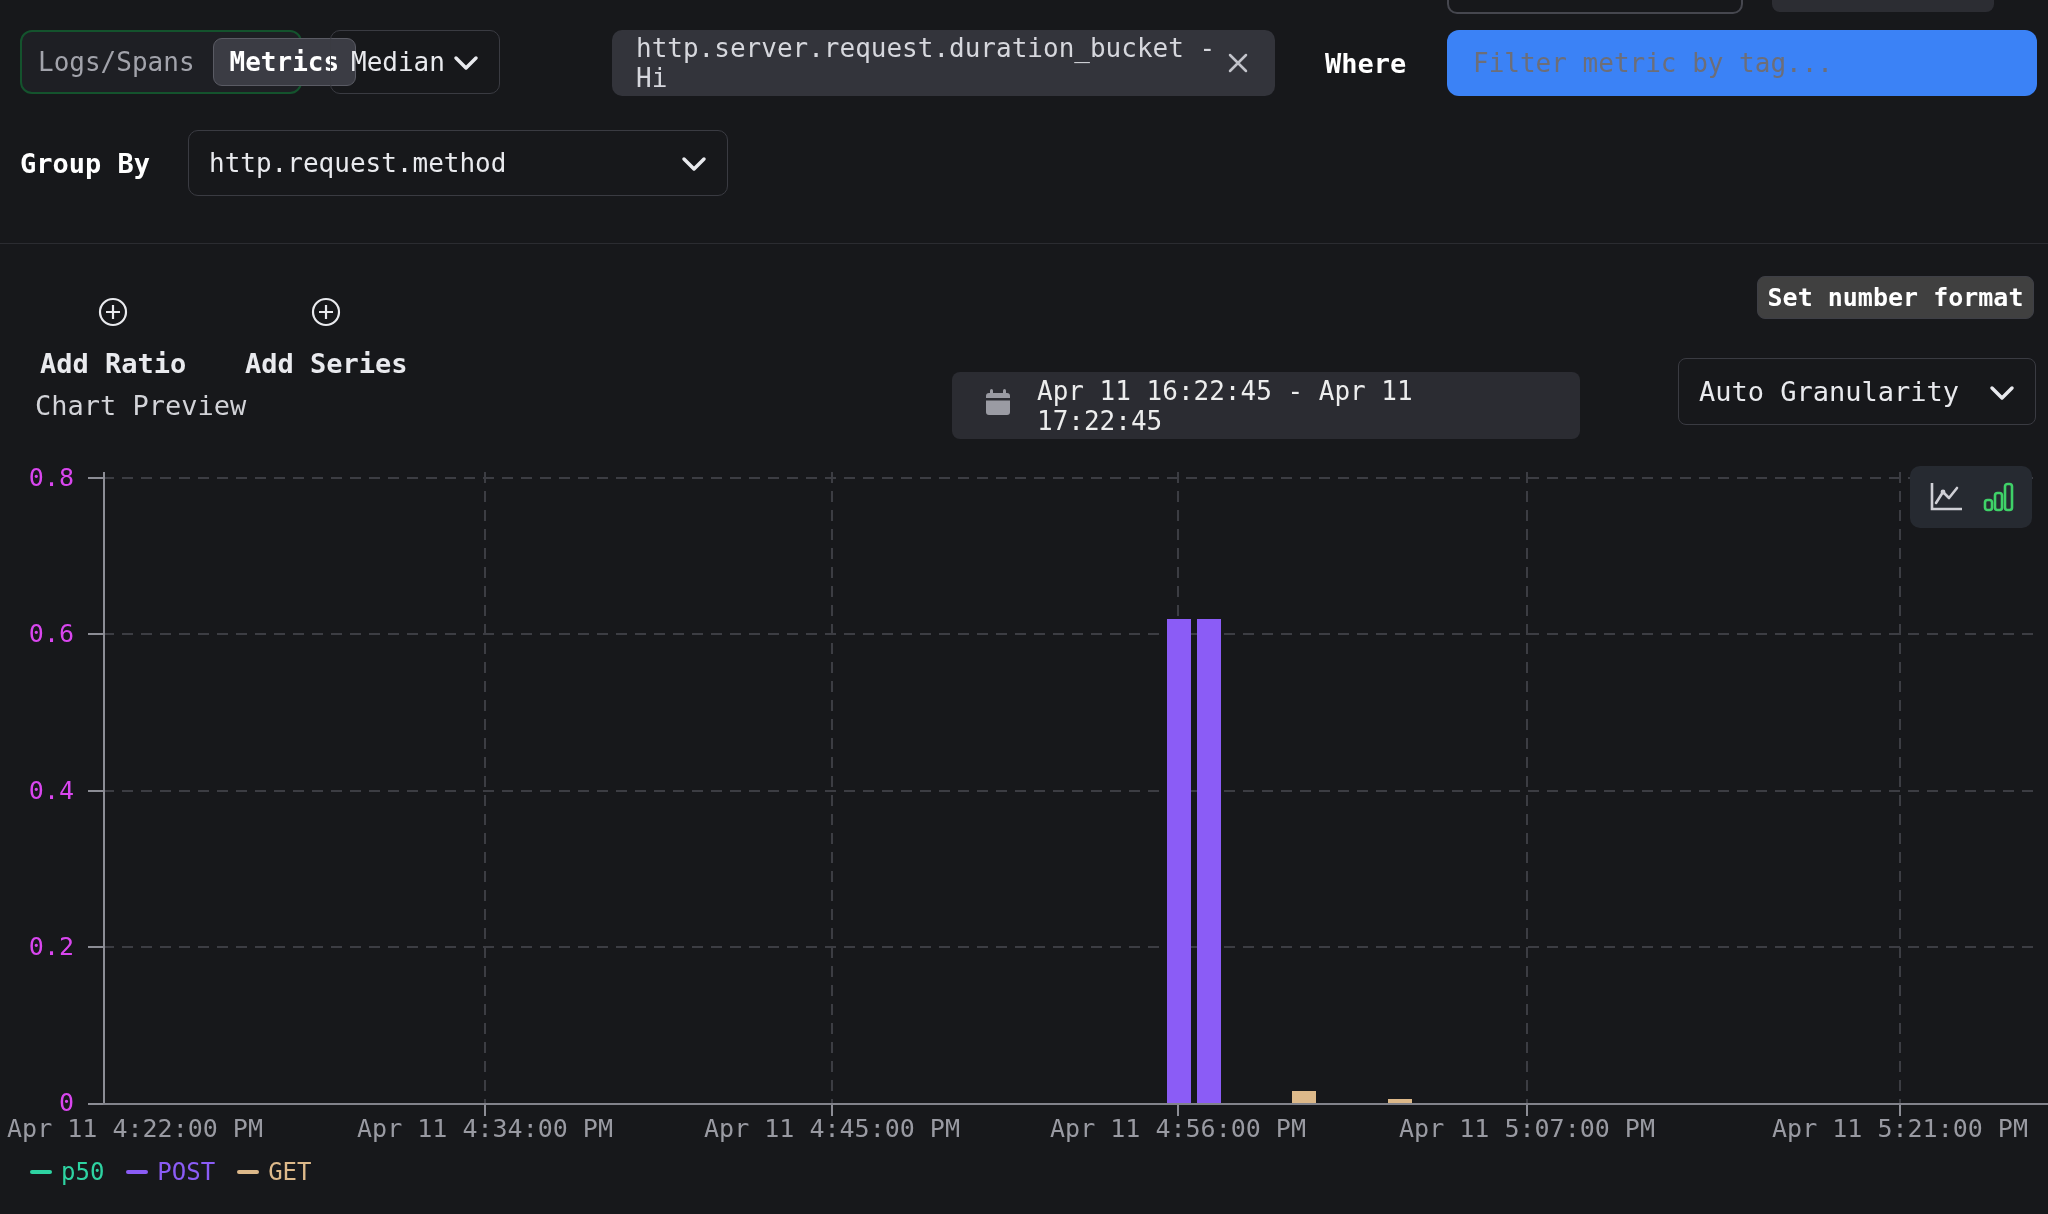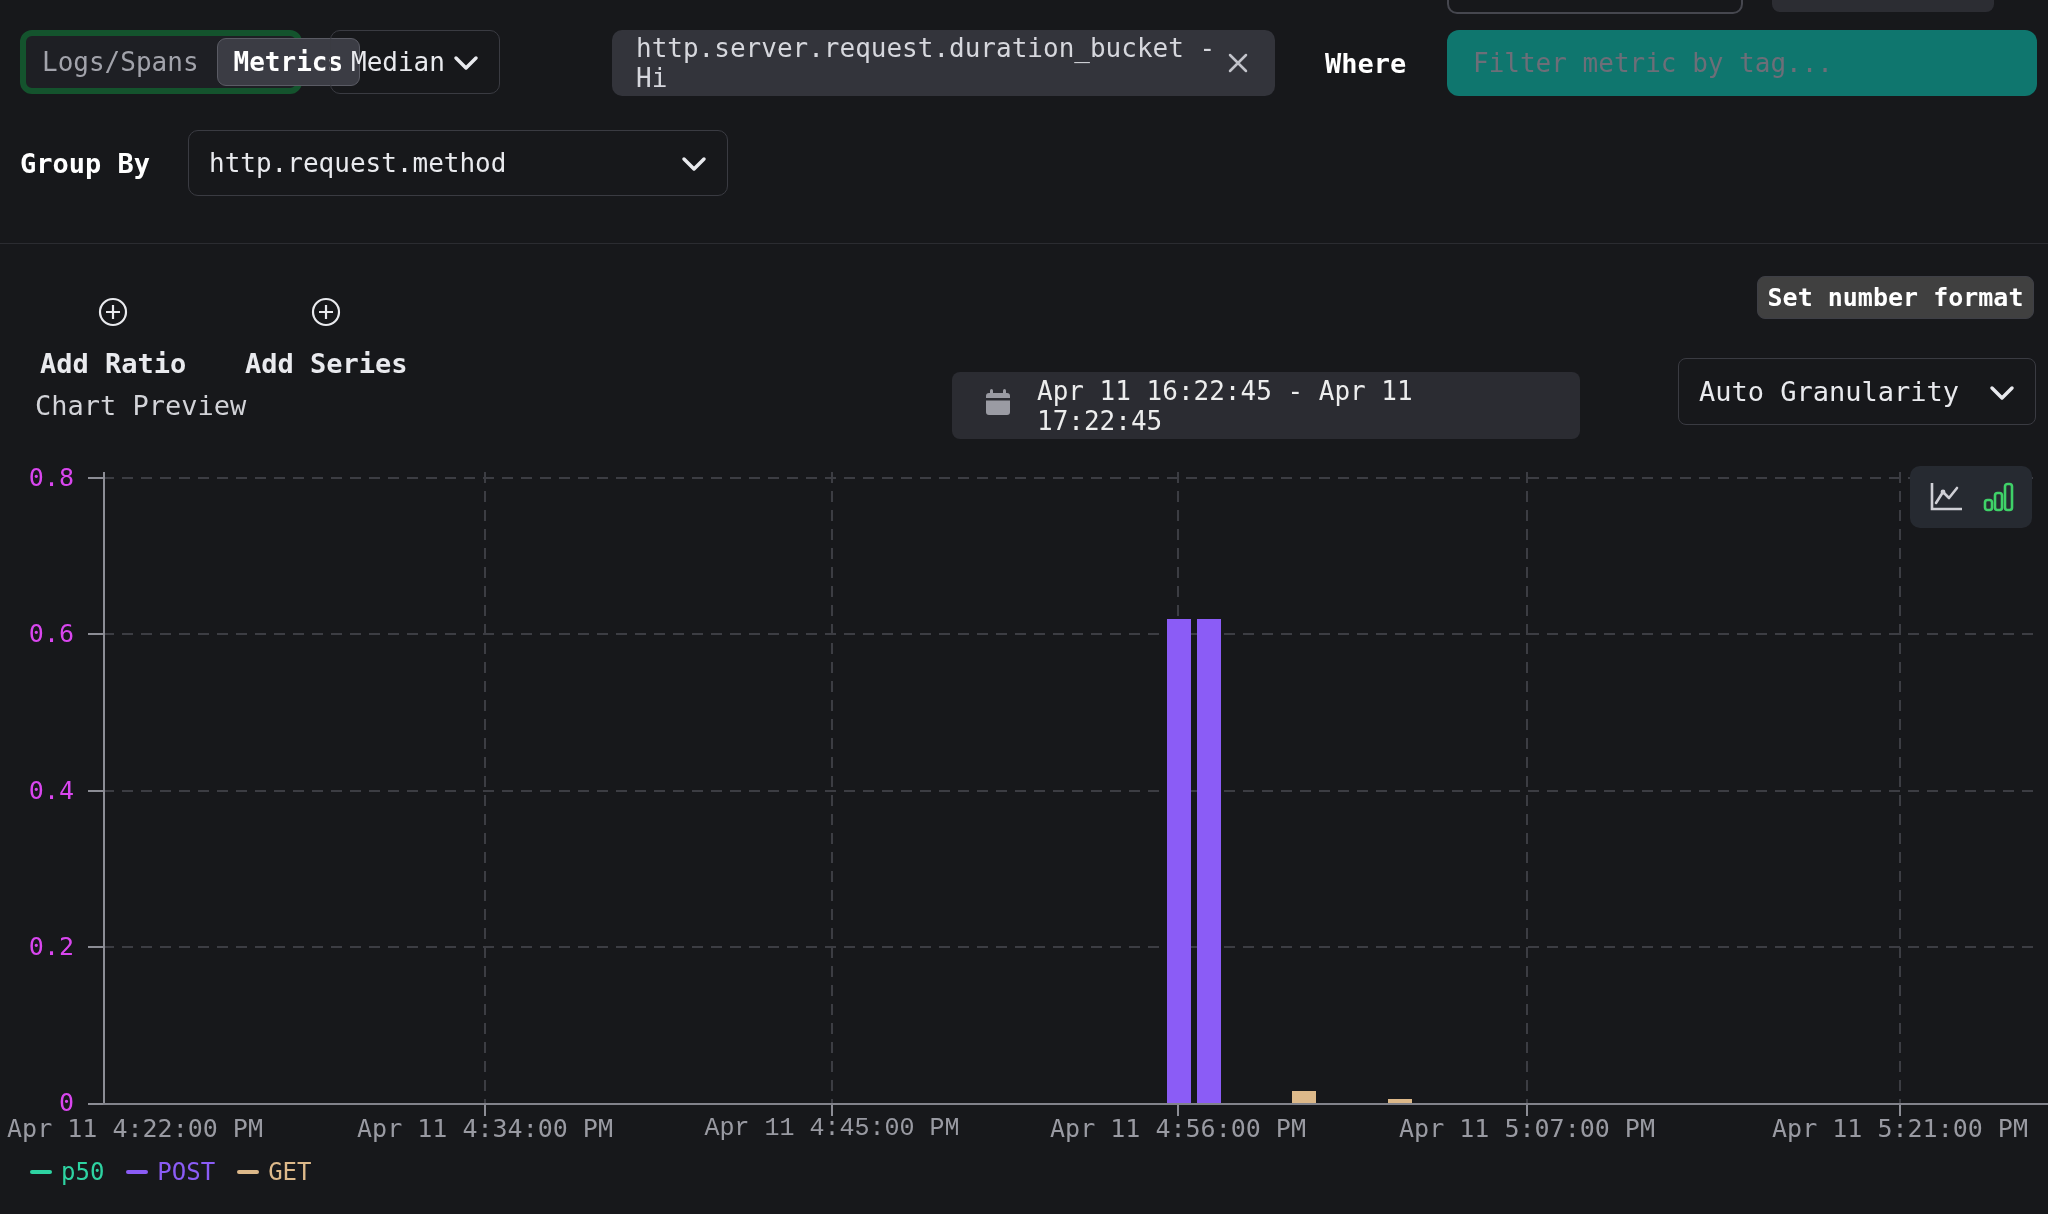--- a/index.html
+++ b/index.html
@@ -13,37 +13,37 @@
   .abs { position:absolute; }
 
   
   .top-outline { left:1447px; top:-16px; width:296px; height:30px;
     border:2px solid #46474f; border-radius:10px; background:#17181b; }
   .top-fill { left:1772px; top:-14px; width:222px; height:26px;
     background:#2c2d33; border-radius:8px; }
 
   
   .seg { left:20px; top:30px; width:282px; height:64px; background:#1e1f24;
-    border:6px solid #14532d; border-radius:12px;
+    border:2px solid #14532d; border-radius:12px;
     display:flex; align-items:center; padding:0 8px 0 16px; gap:18px; }
   .seg-off { color:#a2a3ab; font-size:26px; cursor:default; }
   .seg-on { background:#3b3c44; border:1px solid #5a5b64; border-radius:9px;
     padding:8px 16px; color:#ffffff; font-weight:bold; font-size:26px; }
   .select-box { border:1px solid #3a3b42; border-radius:10px; background:transparent;
     display:flex; align-items:center; justify-content:space-between;
     font-size:26px; color:#e9eaee; padding:0 20px; }
   .median { left:330px; top:30px; width:170px; height:64px; }
   .chip { left:612px; top:30px; width:663px; height:66px; background:#33343b;
     border-radius:10px; display:flex; align-items:center; padding:0 24px;
     font-size:26px; color:#d6d7dd; }
   .chip .x { margin-left:auto; display:flex; align-items:center; cursor:pointer; }
   .where { left:1325px; top:30px; height:66px; display:flex; align-items:center;
     font-weight:bold; font-size:27px; color:#ffffff; }
   .filter-input { left:1447px; top:30px; width:590px; height:66px;
-    background:#0f766e; border:none; border-radius:12px; padding:0 26px;
+    background:#3b82f6; border:none; border-radius:12px; padding:0 26px;
     font-family:inherit; font-size:26px; color:#e8e8ec; outline:none; }
   .filter-input::placeholder { color:#6d6e78; }
 
   
   .groupby-label { left:20px; top:130px; height:66px; display:flex; align-items:center;
     font-weight:bold; font-size:27px; color:#ffffff; }
   .groupby { left:188px; top:130px; width:540px; height:66px; }
 
   .divider { left:0; top:243px; width:2048px; height:1px; background:#2b2c31; }
 
@@ -176,21 +176,21 @@
       <svg width="26" height="16" viewBox="0 0 26 16">
           <path d="M3 3 L13 13 L23 3" stroke="#e9eaee" stroke-width="3.5" fill="none" stroke-linecap="round" stroke-linejoin="round"></path>
         </svg>
     </span>
   </div>
 
   <div id="chart-layer">
       <div class="abs xlab" style="left: 1900px;">Apr 11 5:21:00 PM</div>
       <div class="abs xlab" style="left: 1527px;">Apr 11 5:07:00 PM</div>
       <div class="abs xlab" style="left: 1178px;">Apr 11 4:56:00 PM</div>
-      <div class="abs xlab" style="left: 832px; font-family: Liberation Mono, monospace;">Apr 11 4:45:00 PM</div>
+      <div class="abs xlab" style="left: 832px;">Apr 11 4:45:00 PM</div>
       <div class="abs xlab" style="left: 485px;">Apr 11 4:34:00 PM</div>
       <div class="abs xlab" style="left: 135px;">Apr 11 4:22:00 PM</div>
       <div class="abs ylab" style="top: 465px;">0.8</div>
       <div class="abs ytick" style="top: 477px;"></div>
       <div class="abs hgrid" style="top: 477px;"></div>
       <div class="abs ylab" style="top: 621.25px;">0.6</div>
       <div class="abs ytick" style="top: 633.25px;"></div>
       <div class="abs hgrid" style="top: 633.25px;"></div>
       <div class="abs ylab" style="top: 777.5px;">0.4</div>
       <div class="abs ytick" style="top: 789.5px;"></div>

